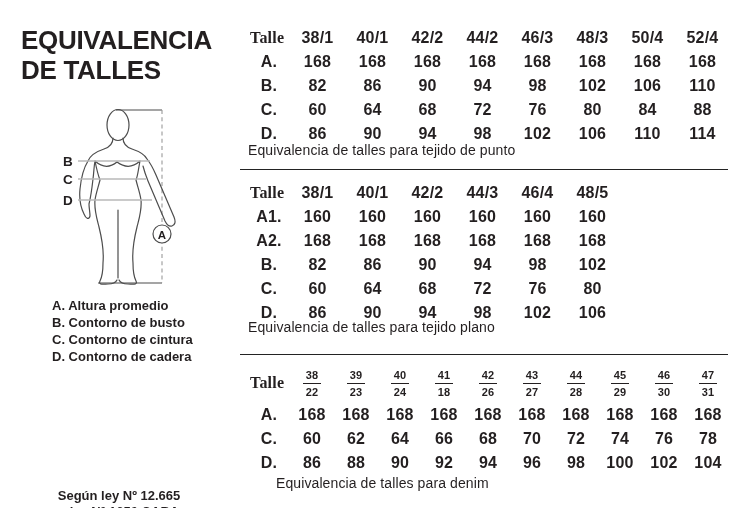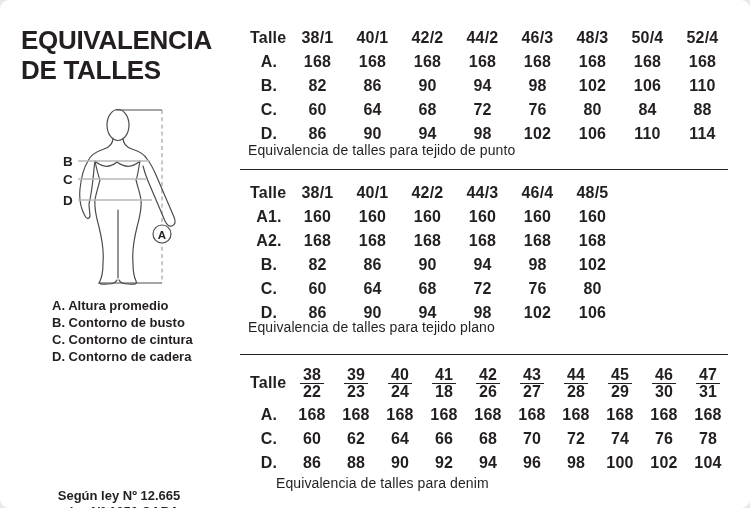--- a/index.html
+++ b/index.html
@@ -1,39 +1,38 @@
 <!DOCTYPE html>
 <html><head>
 <meta charset="utf-8">
 <style>
   html,body{margin:0;padding:0;background:#e9e9e9;}
   .page{
     position:relative;width:750px;height:508px;background:#ffffff;
     font-family:"Liberation Sans", sans-serif;color:#231f20;overflow:hidden;
     margin:0 auto;
-    border-radius:9px;
   }
   
   .title{position:absolute;left:21px;top:25px;font-size:26px;font-weight:600;
          line-height:30px;letter-spacing:-0.3px;}
   .figure-svg{position:absolute;left:50px;top:100px;}
   .legend{position:absolute;left:52px;top:297px;font-size:13px;font-weight:600;line-height:17px;}
   .footer{position:absolute;left:50px;top:458px;width:138px;text-align:center;
           font-size:13px;font-weight:600;line-height:16px;margin-top:30px;}
   
   .tbl{position:absolute;left:238px;display:grid;}
   .t1{top:26px;grid-template-columns:52px repeat(8,55px);grid-auto-rows:24px;}
   .t2{top:181px;grid-template-columns:52px repeat(8,55px);grid-auto-rows:24px;}
   .t3{top:363px;grid-template-columns:52px repeat(10,44px);grid-template-rows:40px;grid-auto-rows:24px;}
   .cell{font-size:16px;font-weight:600;text-align:center;line-height:24px;letter-spacing:0.2px;}
   .lbl{padding-left:10px;}
-  .lbl-head{text-align:left;padding-left:12px;}
+  .lbl-head{text-align:left;padding-left:12px;font-family:Liberation Serif, serif;}
   .t3 .lbl-head{line-height:40px;}
   .t3 .head-cell{display:flex;align-items:center;justify-content:center;line-height:15px;}
-  .frac{display:inline-block;text-align:center;font-size:16px;line-height:14px;}
+  .frac{display:inline-block;text-align:center;font-size:11px;line-height:14px;}
   .frac .fr-top{display:block;border-bottom:1.6px solid #231f20;padding:0 3px 1px;}
   .frac .fr-bot{display:block;padding-top:1px;}
   .caption{position:absolute;left:248px;font-size:14px;font-weight:400;
            letter-spacing:0.1px;line-height:13px;}
   .cap1{top:144px;} .cap2{top:321px;} .cap3{top:477px;padding-left:28px;}
   .divider{position:absolute;left:240px;width:488px;border-top:1.6px solid #232323;height:0;}
   .div1{top:169px;} .div2{top:354px;}
 </style>
 </head>
 <body>

